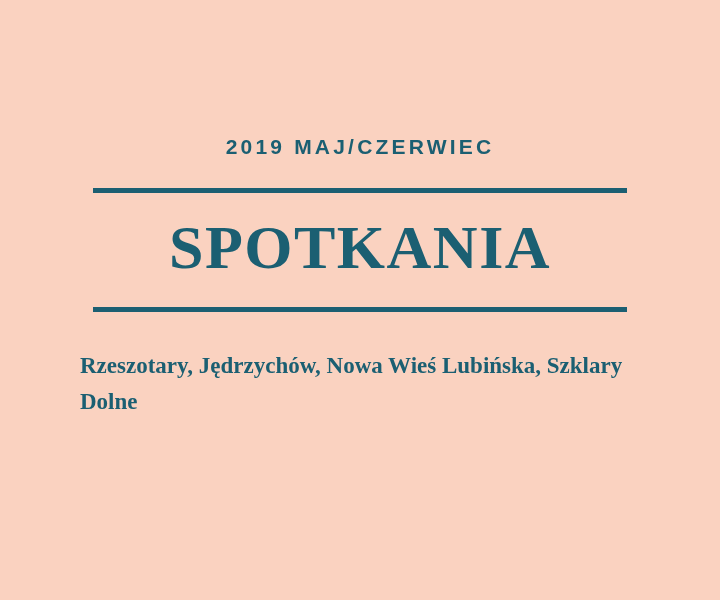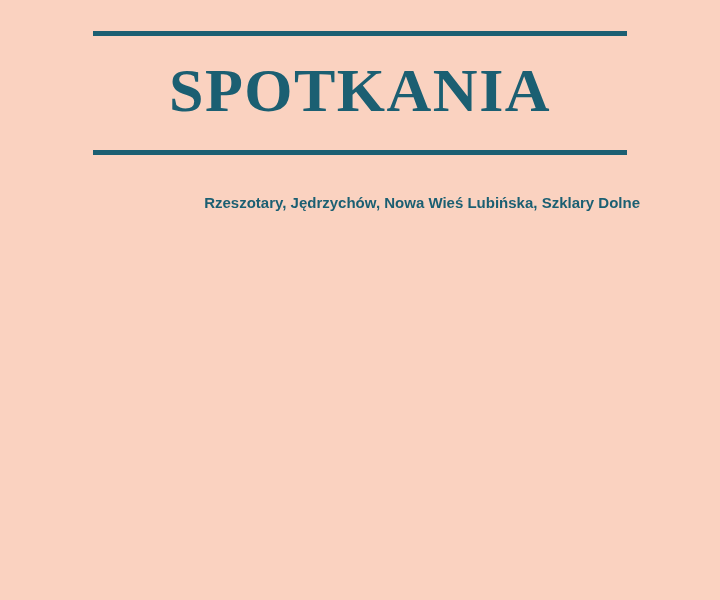--- a/index.html
+++ b/index.html
@@ -55,33 +55,34 @@
     line-height: 1.18;
     letter-spacing: 1.5px;
   }
   .title-line {
     display: block;
     white-space: nowrap;
   }
   .subtitle {
     margin-top: 36px;
     width: 560px;
-    text-align: right;
+    text-align: left;
     color: #1b5f72;
-    font-family: Liberation Sans, sans-serif;
-    font-size: 15px;
+    font-family: Liberation Serif, serif;
+    font-size: 23px;
     font-weight: bold;
     line-height: 1.55;
   }
 </style>
 </head>
 <body>
 
 <div class="poster">
 
+  <div class="eyebrow">2019 MAJ/CZERWIEC</div>
 
   <div class="rule rule-top"></div>
 
   <div class="title-block">
     <span class="title-line">SPOTKANIA</span>
   </div>
 
   <div class="rule rule-bottom"></div>
 
   <div class="subtitle">Rzeszotary, Jędrzychów, Nowa Wieś Lubińska, Szklary Dolne</div>

